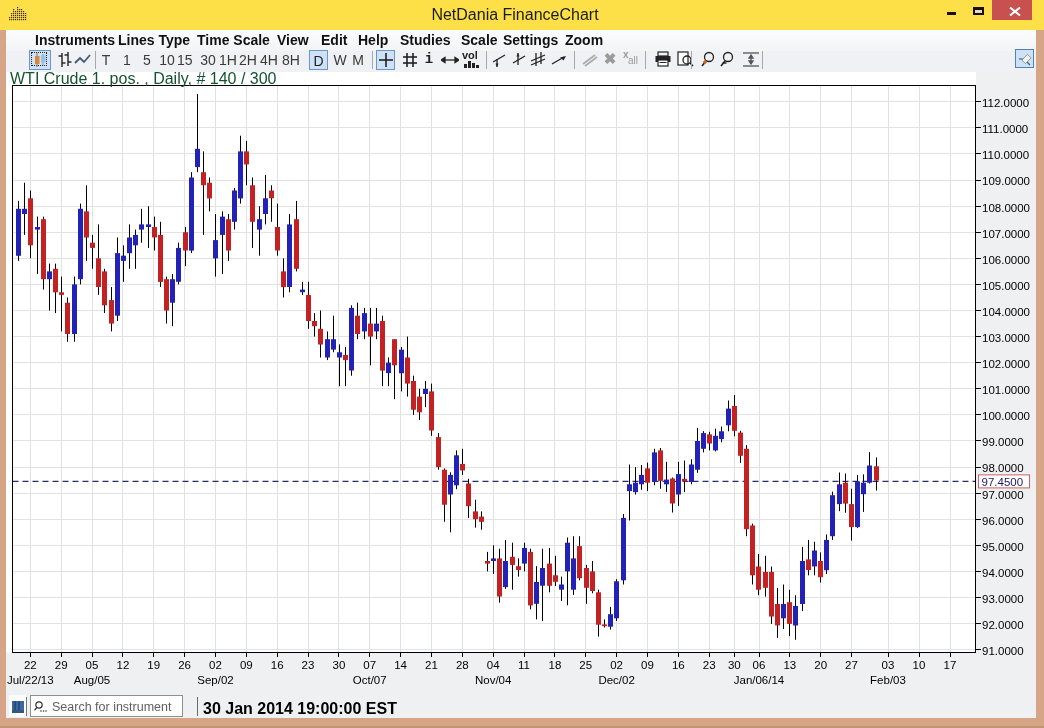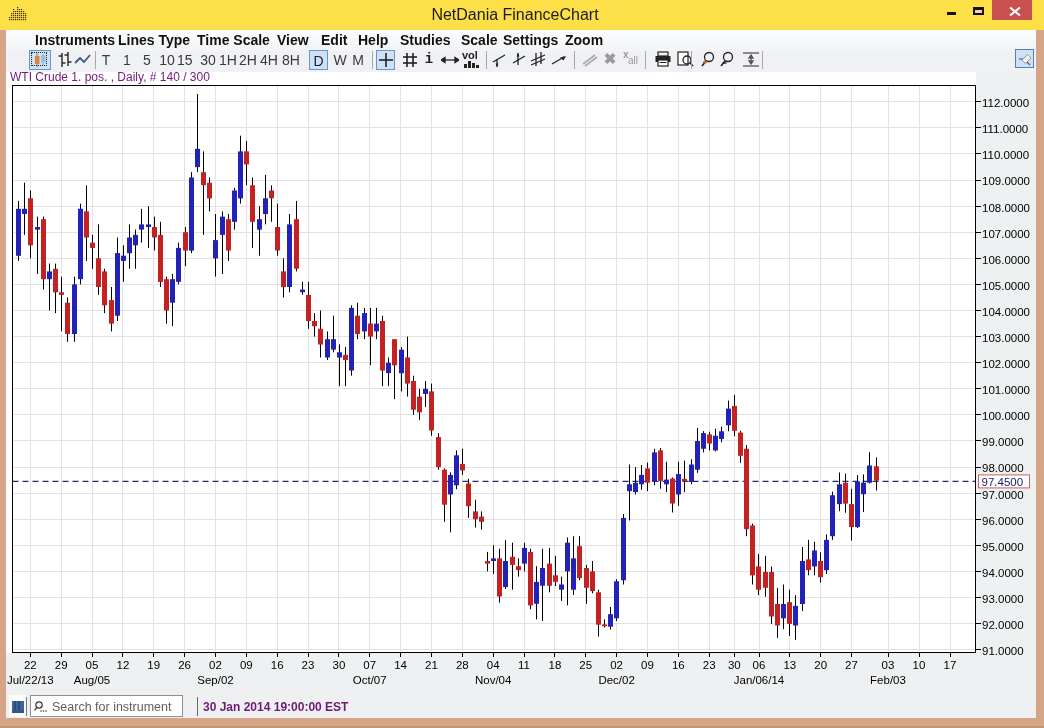--- a/index.html
+++ b/index.html
@@ -6,21 +6,21 @@
          font-family:"Liberation Sans",sans-serif; background:#d6a487; }
   #titlebar { position:absolute; left:0; top:0; width:1044px; height:30px; background:#fde047; }
   #title { position:absolute; left:0; top:6px; width:1030px; text-align:center;
             font-size:16px; color:#1b1b1b; }
   #client { position:absolute; left:6px; top:30px; width:1030px; height:688px; background:#eff0f1; }
   #menubar { position:absolute; left:6px; top:30px; width:1030px; height:21px;
               background:linear-gradient(#fbfcfd,#f3f4f6); }
   .mi { position:absolute; top:32px; font-size:14px; font-weight:bold; color:#111; }
   #toolbar { position:absolute; left:6px; top:51px; width:1030px; height:21px;
               background:#f0f1f4; }
-  #chartlabel { position:absolute; left:10px; top:70px; font-size:12px; color:#701a75; z-index:5; }
+  #chartlabel { position:absolute; left:10px; top:70px; font-size:16px; color:#14532d; z-index:5; }
   #statusbar { position:absolute; left:6px; top:692px; width:1030px; height:26px; }
 </style></head>
 <body>
 <div id="titlebar">
   <svg style="position:absolute;left:9px;top:7px" width="19" height="14" viewBox="0 0 19 14">
       <rect x="0" y="12" width="1.2" height="1.2" fill="#412a18"></rect>
       <rect x="0" y="10" width="1.2" height="1.2" fill="#412a18"></rect>
       <rect x="2" y="12" width="1.2" height="1.2" fill="#412a18"></rect>
       <rect x="2" y="10" width="1.2" height="1.2" fill="#412a18"></rect>
       <rect x="2" y="8" width="1.2" height="1.2" fill="#412a18"></rect>
@@ -694,14 +694,14 @@
   <div style="position:absolute;left:30px;top:695px;width:153px;height:22px;background:#fff;border:1px solid #8f8f8f"></div>
   <svg style="position:absolute;left:33px;top:700px" width="14" height="13" viewBox="0 0 14 13">
     <circle cx="6" cy="5" r="3.2" fill="none" stroke="#333" stroke-width="1.2"></circle>
     <line x1="3.8" y1="7.5" x2="1.5" y2="10.3" stroke="#333" stroke-width="1.2"></line>
     <circle cx="8" cy="11" r="0.8" fill="#333"></circle>
     <circle cx="10.5" cy="11" r="0.8" fill="#333"></circle>
     <circle cx="13" cy="11" r="0.8" fill="#333"></circle>
   </svg>
   <div style="position:absolute;left:52px;top:700px;font-size:12.5px;color:#5f5f5f">Search for instrument</div>
   <div style="position:absolute;left:197px;top:697px;width:1px;height:19px;background:#6a6a6a"></div>
-  <div style="position:absolute;left:203px;top:700px;font-size:12px;font-weight:bold;color:#701a75">30 Jan 2014 19:00:00 EST</div>
+  <div style="position:absolute;left:203px;top:700px;font-size:16px;font-weight:bold;color:#000000">30 Jan 2014 19:00:00 EST</div>
 <div style="position:absolute;left:0;top:726px;width:1044px;height:2px;background:#c09673"></div>
 
 </body></html>

